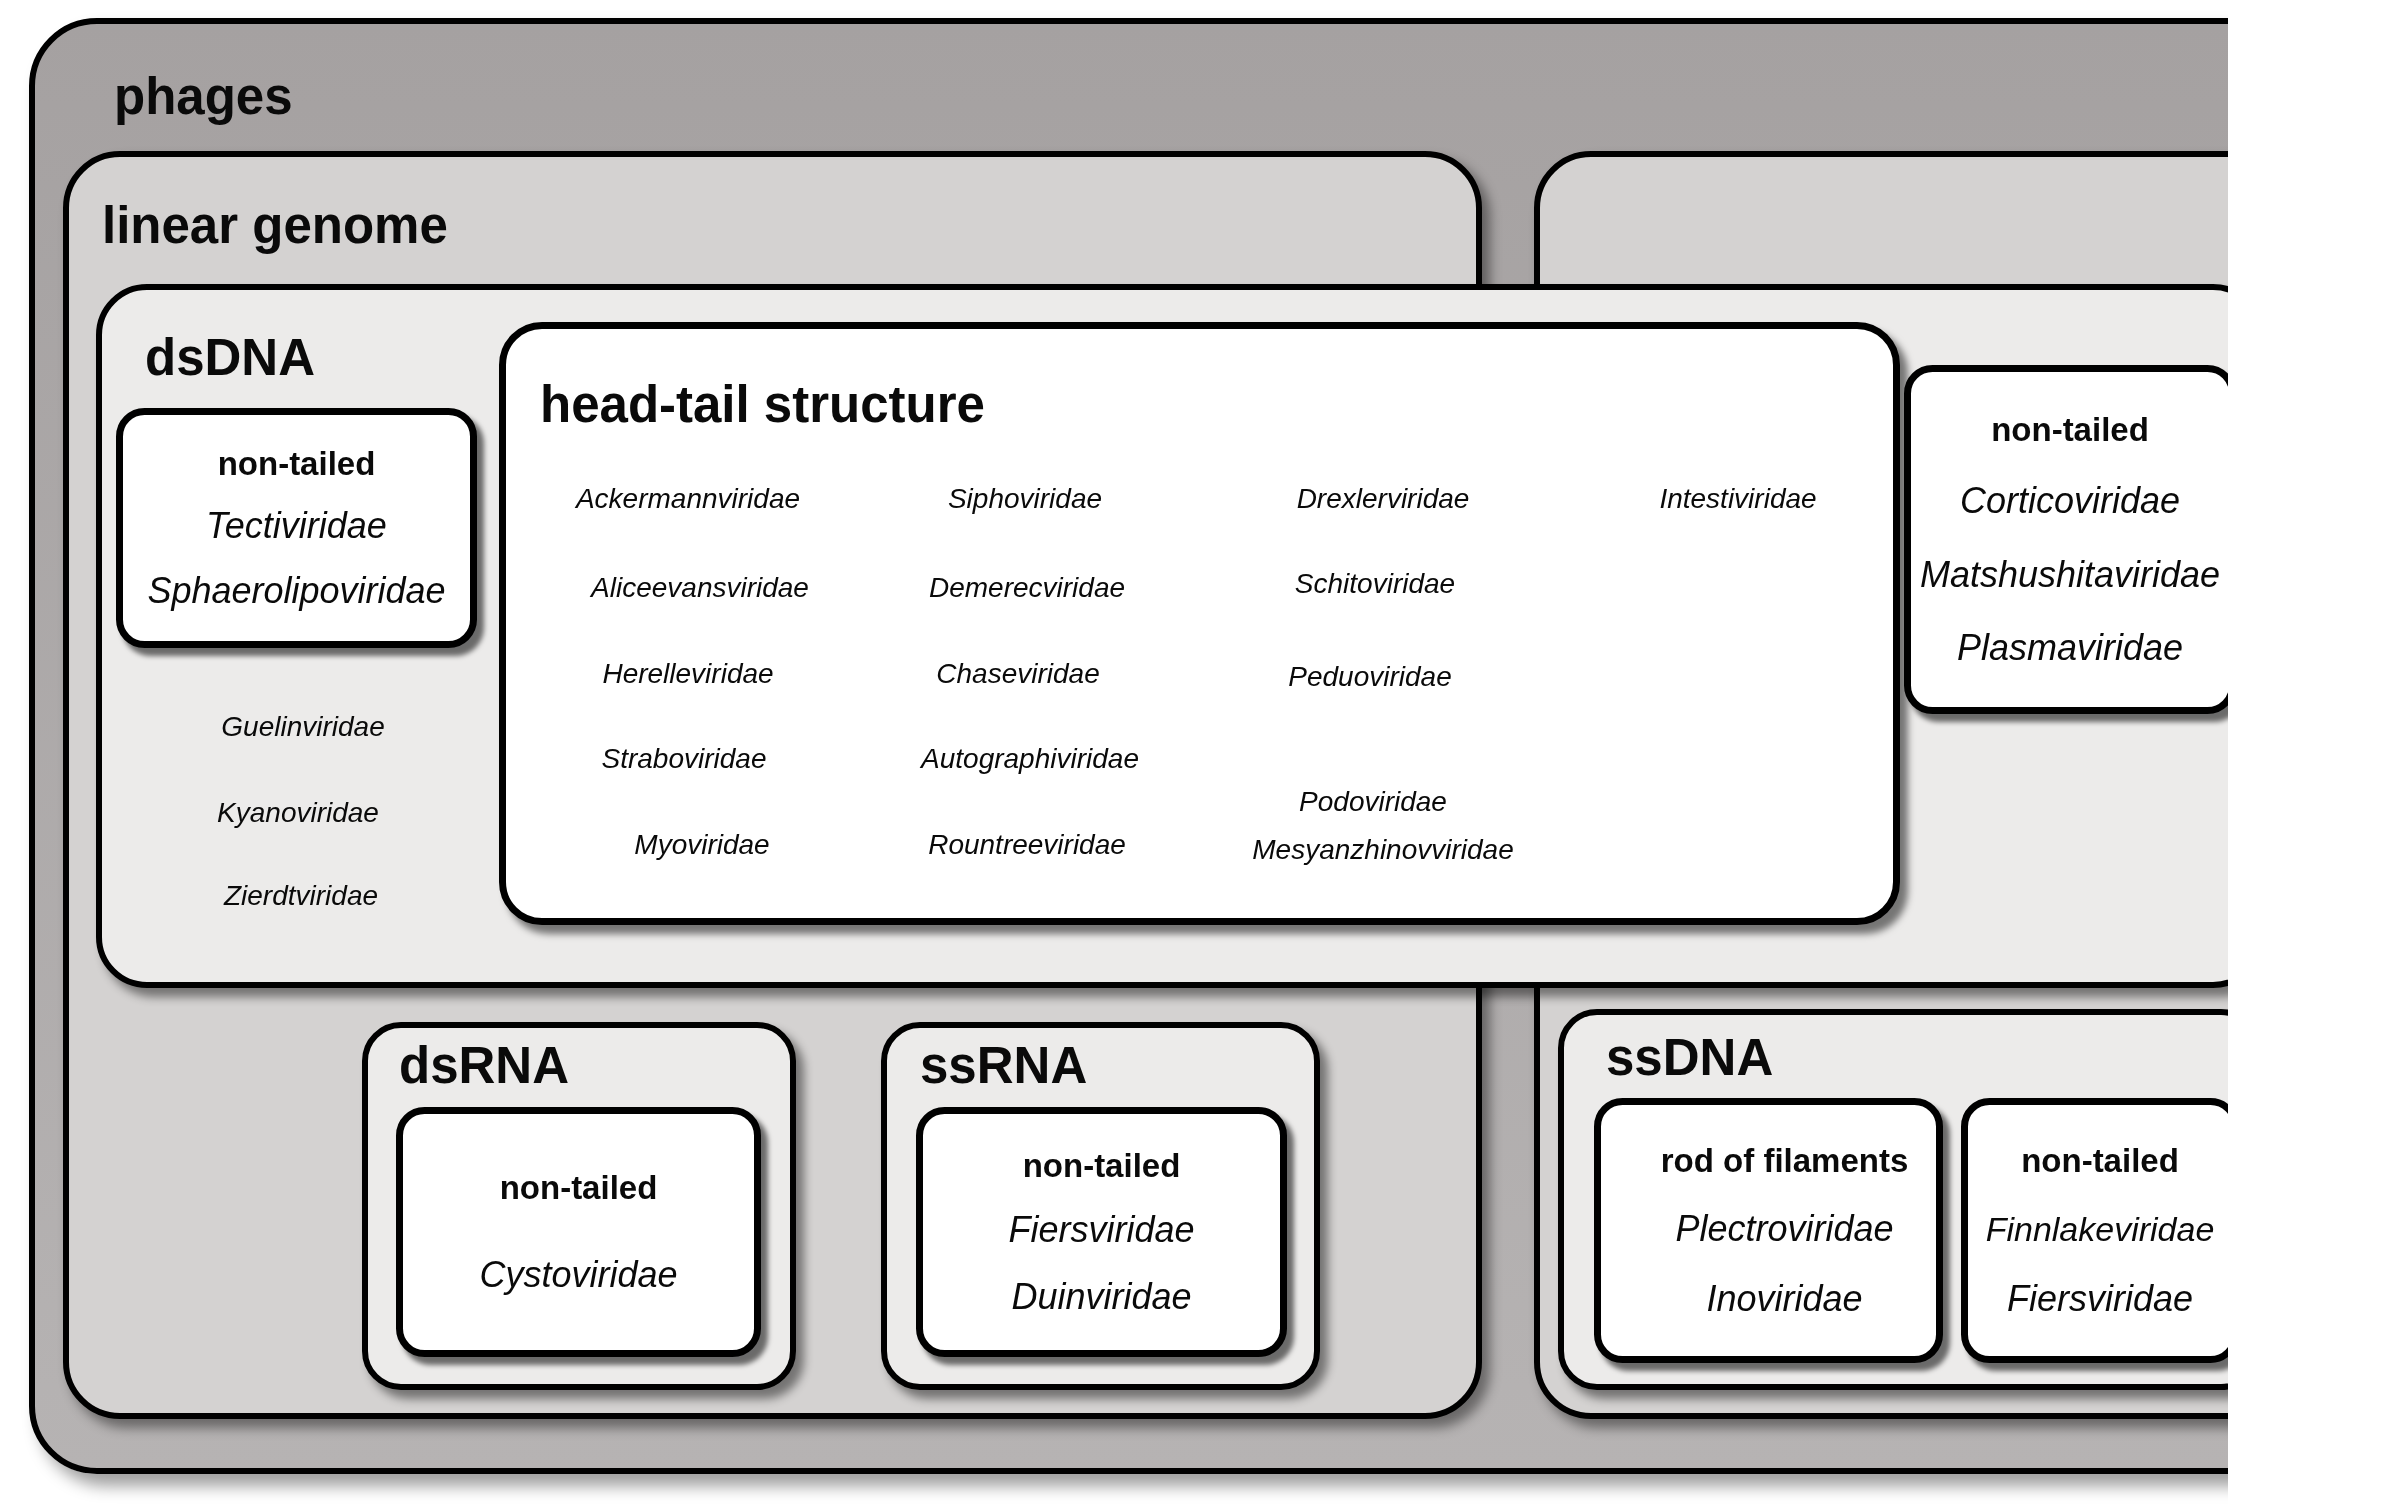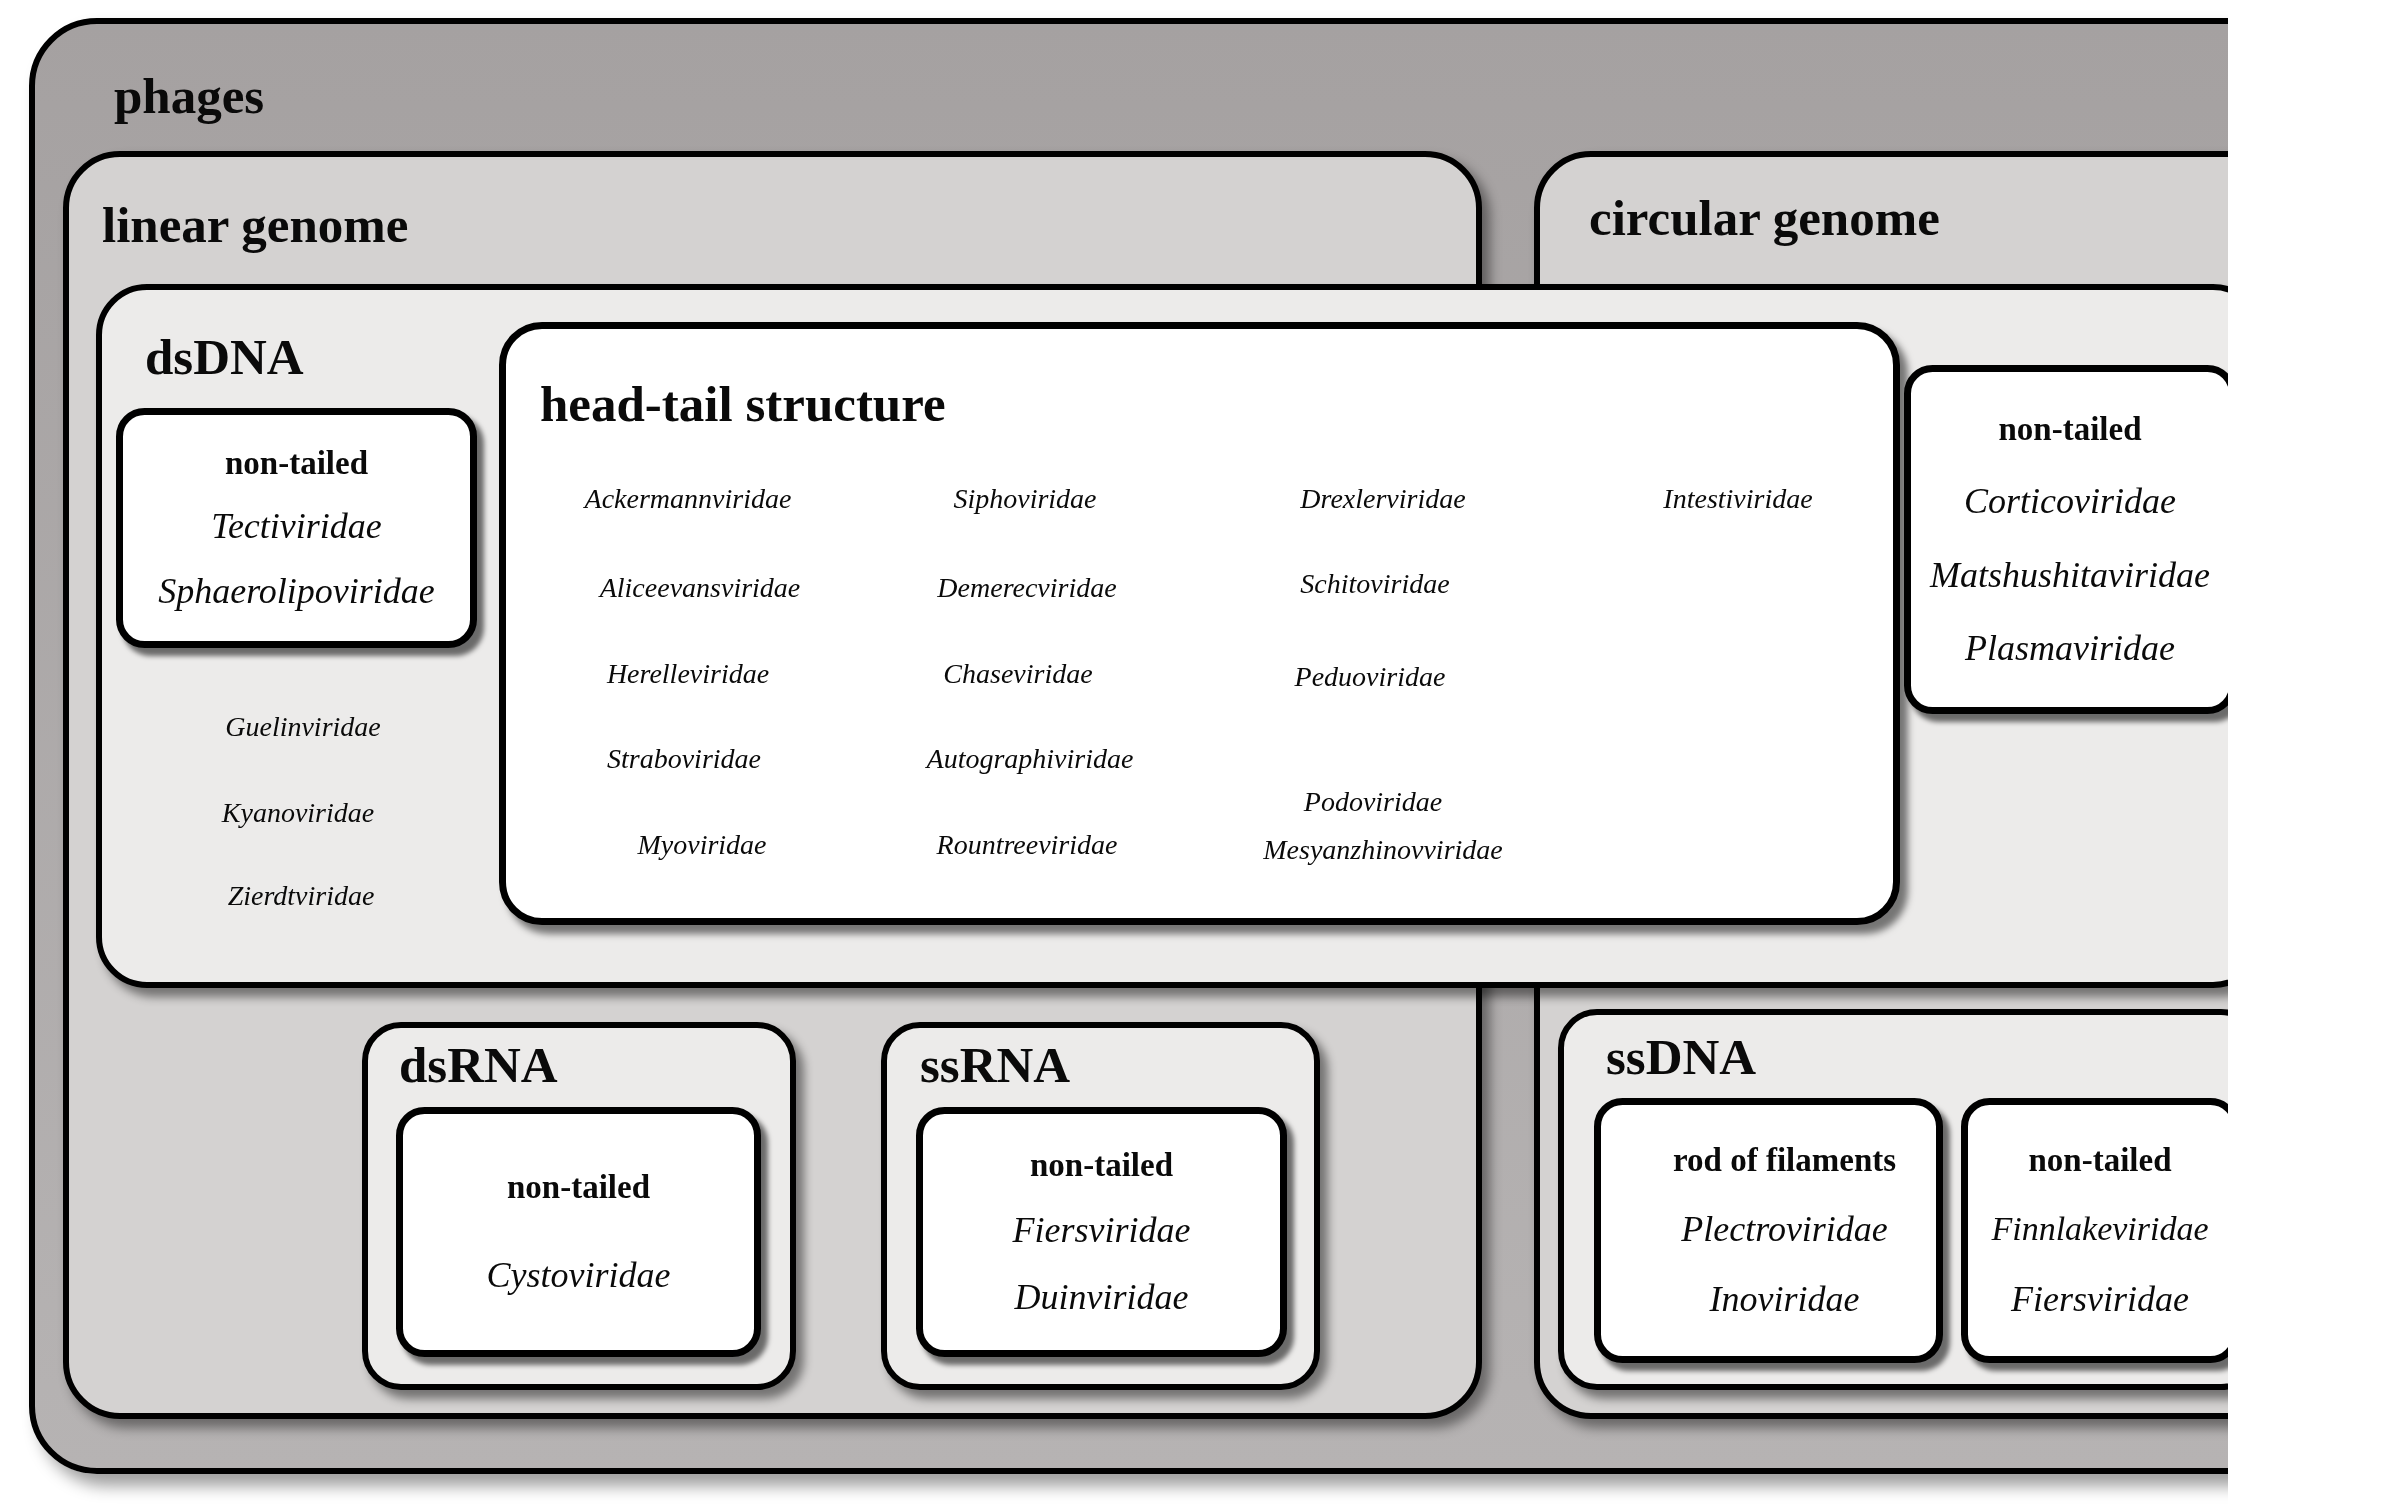--- a/index.html
+++ b/index.html
@@ -1,21 +1,21 @@
 <!DOCTYPE html>
 <html style="--page_bg: #ffffff; --phages_fill: #aeaaaa; --genome_fill: #d4d2d1; --group_fill: #ecebea; --box_fill: #ffffff; --border: #000000;font-size:11.4px"><head>
 <meta charset="utf-8">
 <style>
   :root{
     --page_bg:#ffffff; --phages_fill:#aeaaaa; --genome_fill:#d4d2d1;
     --group_fill:#ecebea; --box_fill:#ffffff; --border:#000000;
   }
   html,body{margin:0;padding:0;background:var(--page_bg);}
   .canvas{position:relative;width:2228px;height:1509px;background:var(--page_bg);
-          font-family:Liberation Serif, serif;color:#0a0a0a;overflow:hidden;}
+          font-family:Liberation Sans, sans-serif;color:#0a0a0a;overflow:hidden;}
   .box{position:absolute;box-sizing:border-box;border:6.4px solid var(--border);}
   .phages{background:linear-gradient(180deg,#a5a1a1,#b6b3b3);border-radius:68px;
           box-shadow:10px 11.4px 15.7px rgba(0,0,0,.38);}
   .genome{background:var(--genome_fill);border-radius:57px;box-shadow:7.1px 8.6px 11.4px rgba(0,0,0,.42);}
   .group{background:var(--group_fill);border-radius:44px;box-shadow:7.1px 8.6px 10px rgba(0,0,0,.45);}
   .white{background:var(--box_fill);border-radius:28.5px;border-width:7.1px;
          box-shadow:6.4px 7.8px 5px rgba(0,0,0,.55);
          display:flex;flex-direction:column;justify-content:space-evenly;align-items:center;
          padding:4.3px 2.9px;}
   .headtail{background:var(--box_fill);border-radius:43px;border-width:7.1px;
@@ -31,21 +31,20 @@
 
 <div class="canvas">
 
   <div class="box phages" style="left:28.5px;top:18px;width:2319px;height:1456px;"></div>
   <div class="lbl" style="left:114px;top:71px;">phages</div>
 
   <div class="box genome" style="left:63px;top:151px;width:1419px;height:1268px;"></div>
   <div class="lbl" style="left:102px;top:200px;">linear genome</div>
 
   <div class="box genome" style="left:1534px;top:151px;width:770px;height:1268px;"></div>
-  <div class="lbl" style="left:1589px;top:193px;">circular genome</div>
 
   <div class="box group" style="left:96px;top:284px;width:2168px;height:704px;border-radius:51px;"></div>
   <div class="lbl" style="left:145px;top:332px;">dsDNA</div>
 
   <div class="box white" style="left:116px;top:408px;width:361px;height:240px;">
     <div class="sub">non-tailed</div>
     <div class="fam">Tectiviridae</div>
     <div class="fam">Sphaerolipoviridae</div>
   </div>
 

